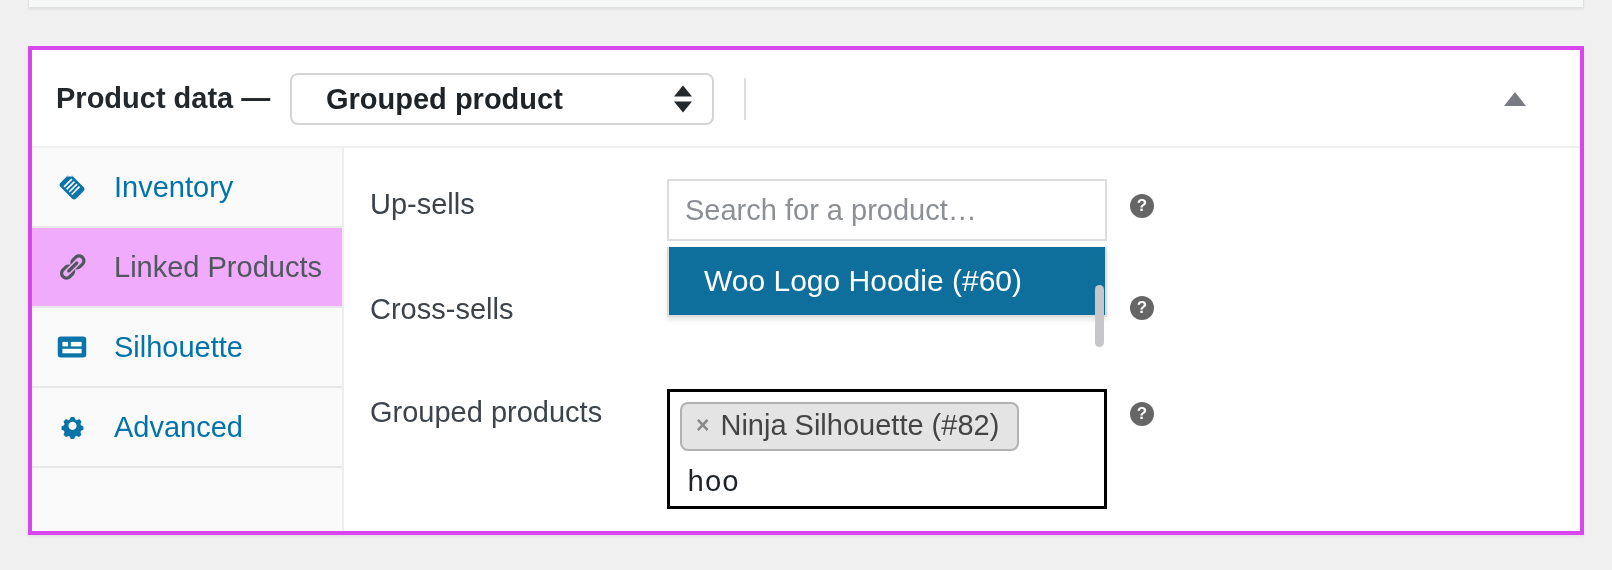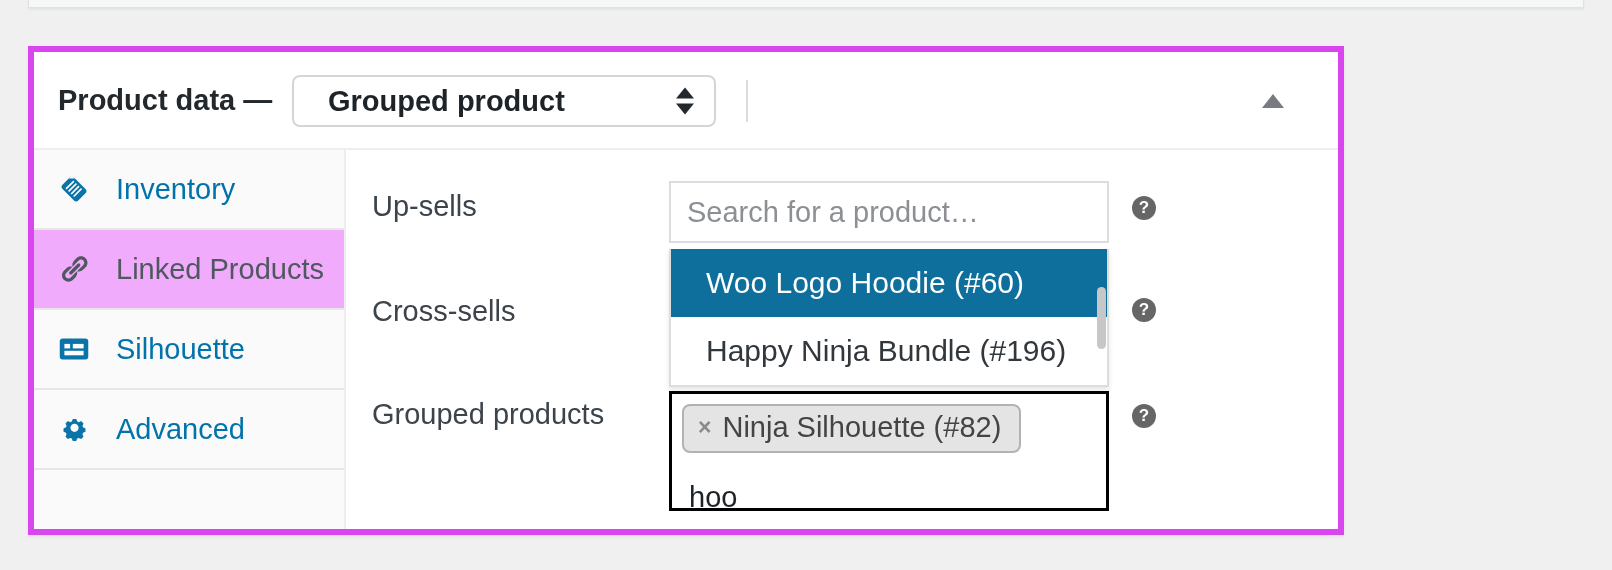--- a/index.html
+++ b/index.html
@@ -13,22 +13,22 @@
 
   
   .prev-box {
     position:absolute; left:28px; top:-4px; width:1556px; height:12px;
     background:#f6f7f7; border:1px solid #e2e2e4;
     box-shadow:0 2px 2px rgba(0,0,0,.05);
   }
 
   
   .panel {
-    position:absolute; left:28px; top:46px; width:1316px; height:489px;
-    background:#fff; border:6px solid #d946ef;
+    position:absolute; left:28px; top:46px; width:1556px; height:489px;
+    background:#fff; border:4px solid #d946ef;
     box-shadow:0 2px 3px rgba(0,0,0,.06);
   }
 
   
   .panel-header { position:relative; height:98px; border-bottom:2px solid #eeeeee; }
   .panel-title {
     position:absolute; left:24px; top:0; height:96px; display:flex; align-items:center;
     font-size:29px; font-weight:700; color:#23282d; white-space:nowrap;
   }
   .type-select {
@@ -96,22 +96,22 @@
     position:absolute; left:323px; top:241px; width:440px; height:120px;
     background:#fff; border:3px solid #000000;
   }
   .tag-chip {
     display:inline-flex; align-items:center; gap:11px; margin:10px 0 0 10px;
     padding:5px 18px 7px 14px; background:#e4e4e4; border:2px solid #b2b2b2;
     border-radius:8px; font-size:29px; color:#444; cursor:default; white-space:nowrap;
   }
   .tag-remove { font-size:23px; font-weight:700; color:#8a8a8a; cursor:pointer; line-height:1; }
   .typed-input {
-    display:block; margin:27px 0 0 15px; width:380px; border:none; outline:none;
-    background:transparent; font-family:Liberation Sans, sans-serif;
+    display:block; margin:15px 0 0 15px; width:380px; border:none; outline:none;
+    background:transparent; font-family:Liberation Mono, monospace;
     font-size:29px; color:#1d2327;
   }
 </style>
 </head>
 <body>
 
 <div class="prev-box"></div>
 
 <div class="panel">
 
@@ -187,21 +187,20 @@
     <div class="content">
 
       <div class="field-label" style="top:41px">Up-sells</div>
       <div class="field-label" style="top:146px">Cross-sells</div>
       <div class="field-label" style="top:249px">Grouped products</div>
 
       <input class="s2-search-input" type="text" placeholder="Search for a product…" style="">
 
       <div class="s2-dropdown">
         <div class="s2-item highlighted">Woo Logo Hoodie (#60)</div>
-        <div class="s2-item">Happy Ninja Bundle (#196)</div>
         <div class="s2-scrollbar-thumb"></div>
       </div>
 
       <div class="help-tip" style="top:46px">
         <span>?</span>
         </div>
       <div class="help-tip" style="top:148px">
         <span>?</span>
         </div>
       <div class="help-tip" style="top:254px">

